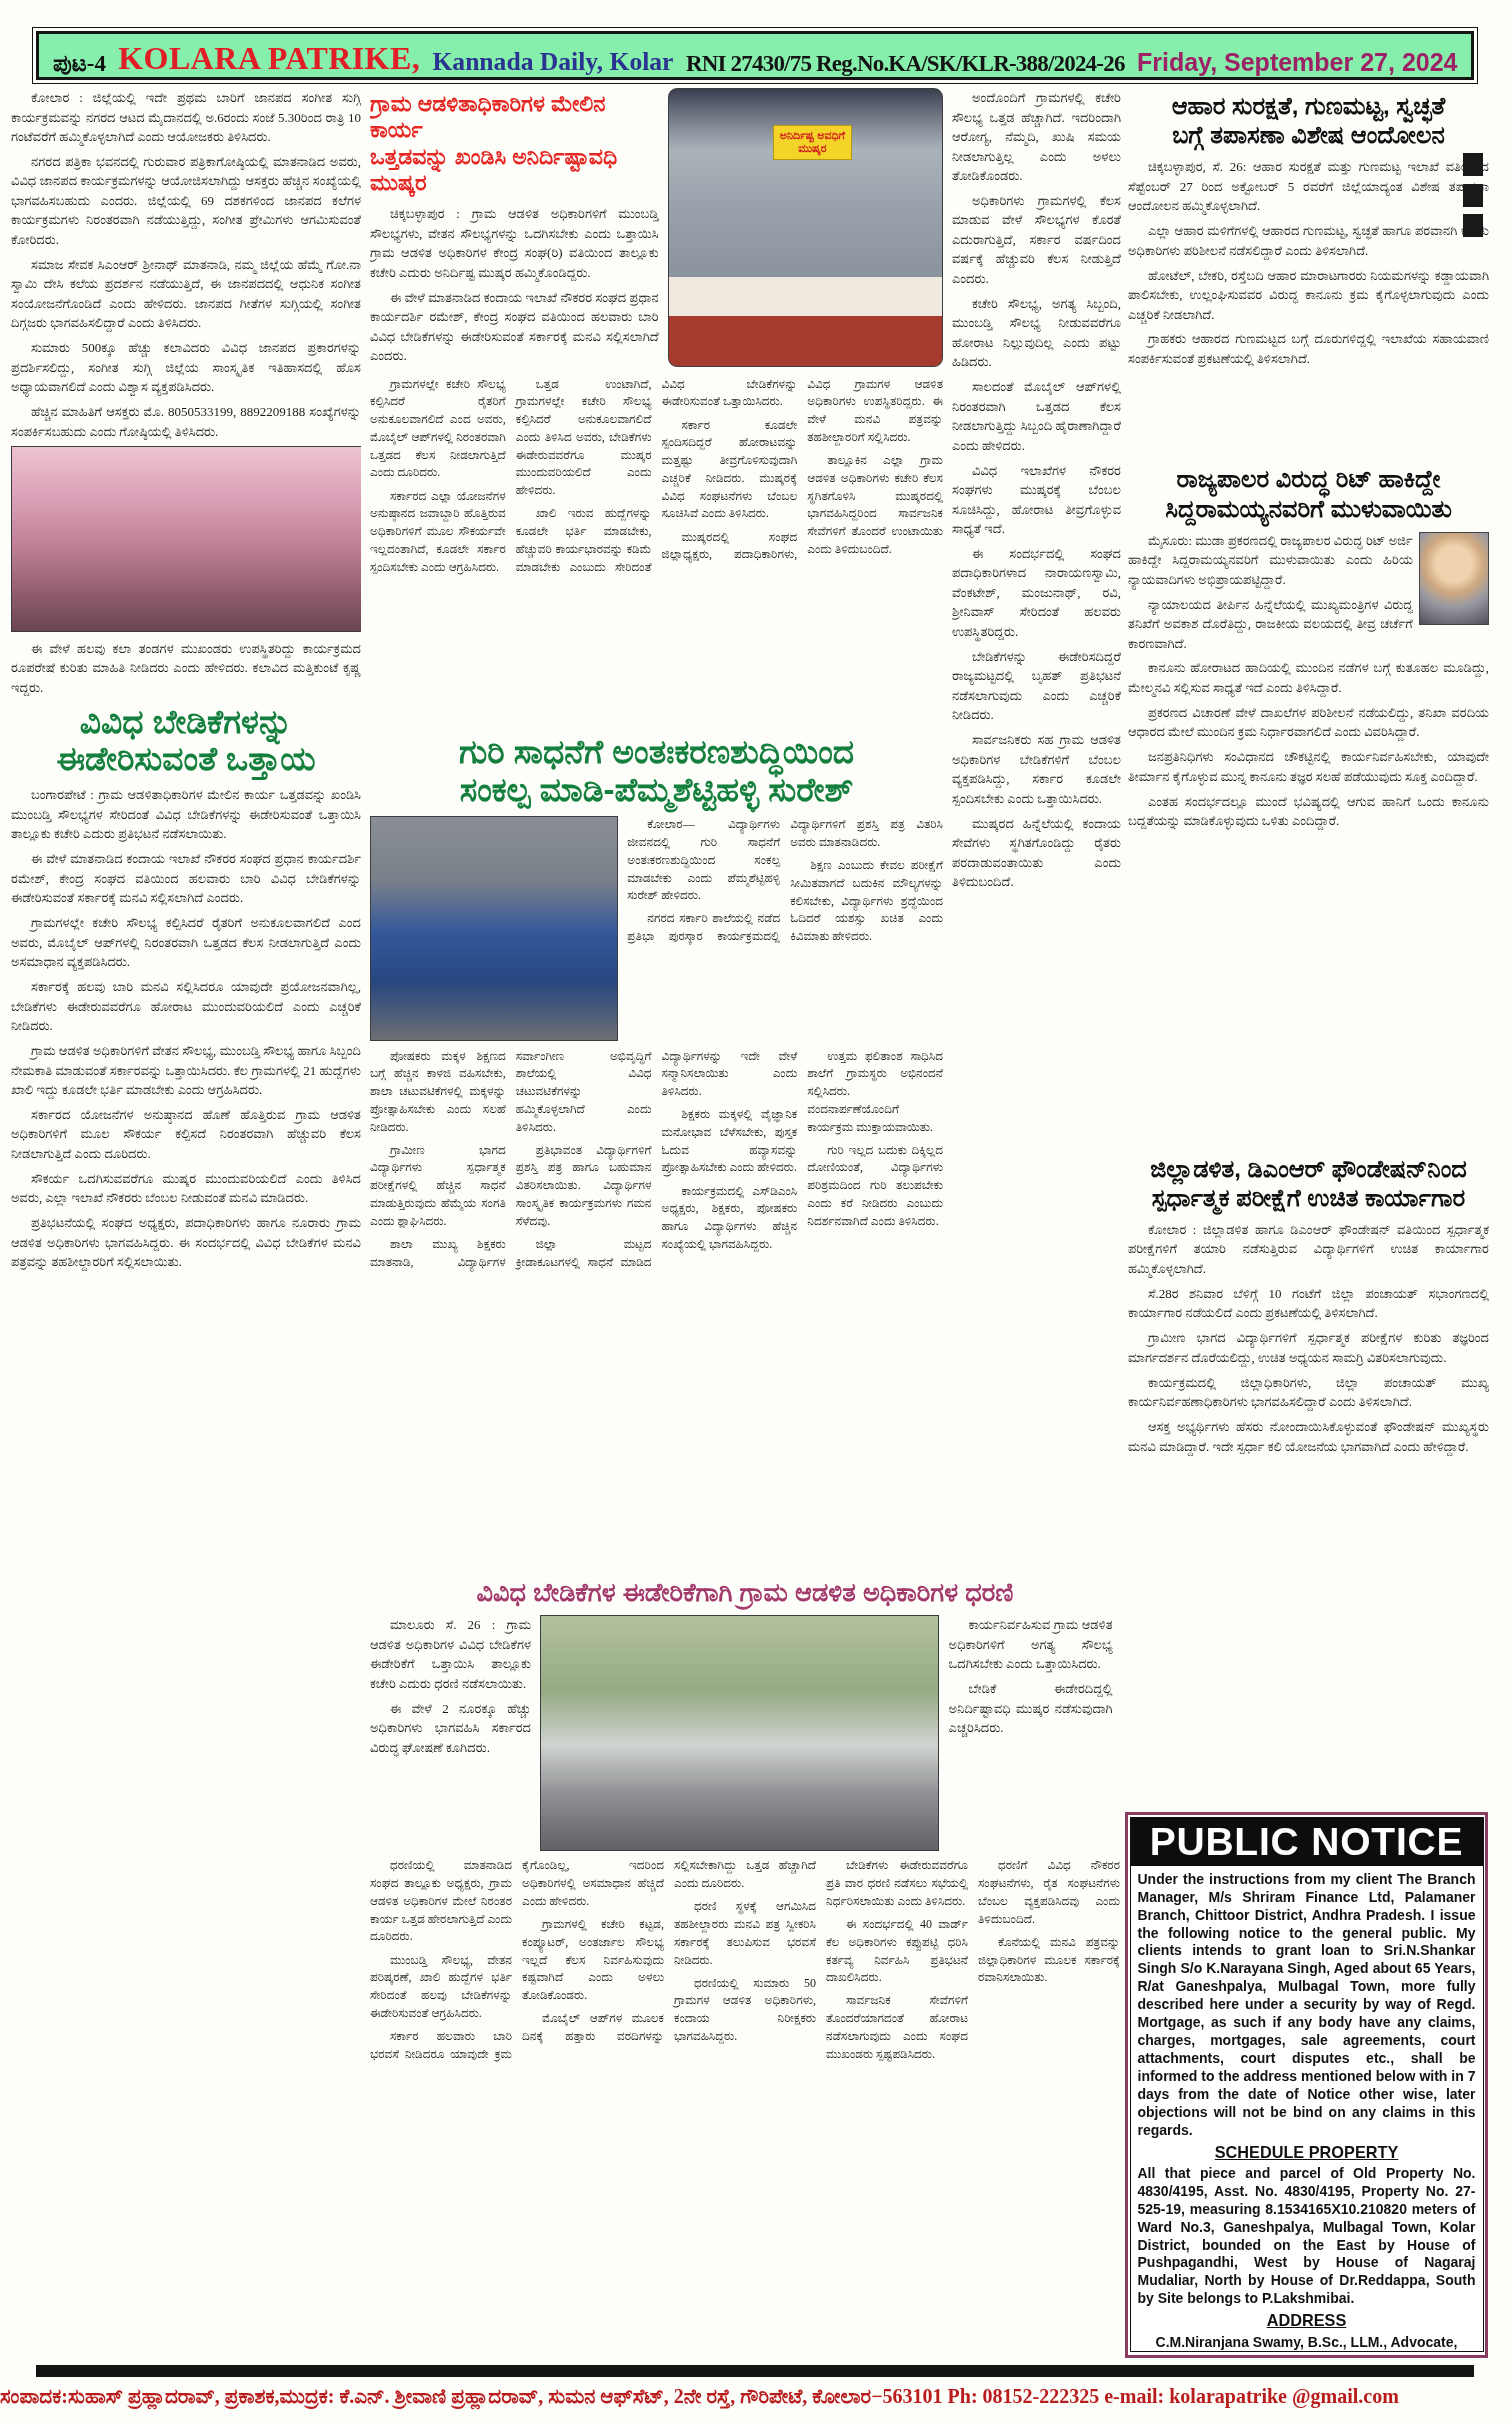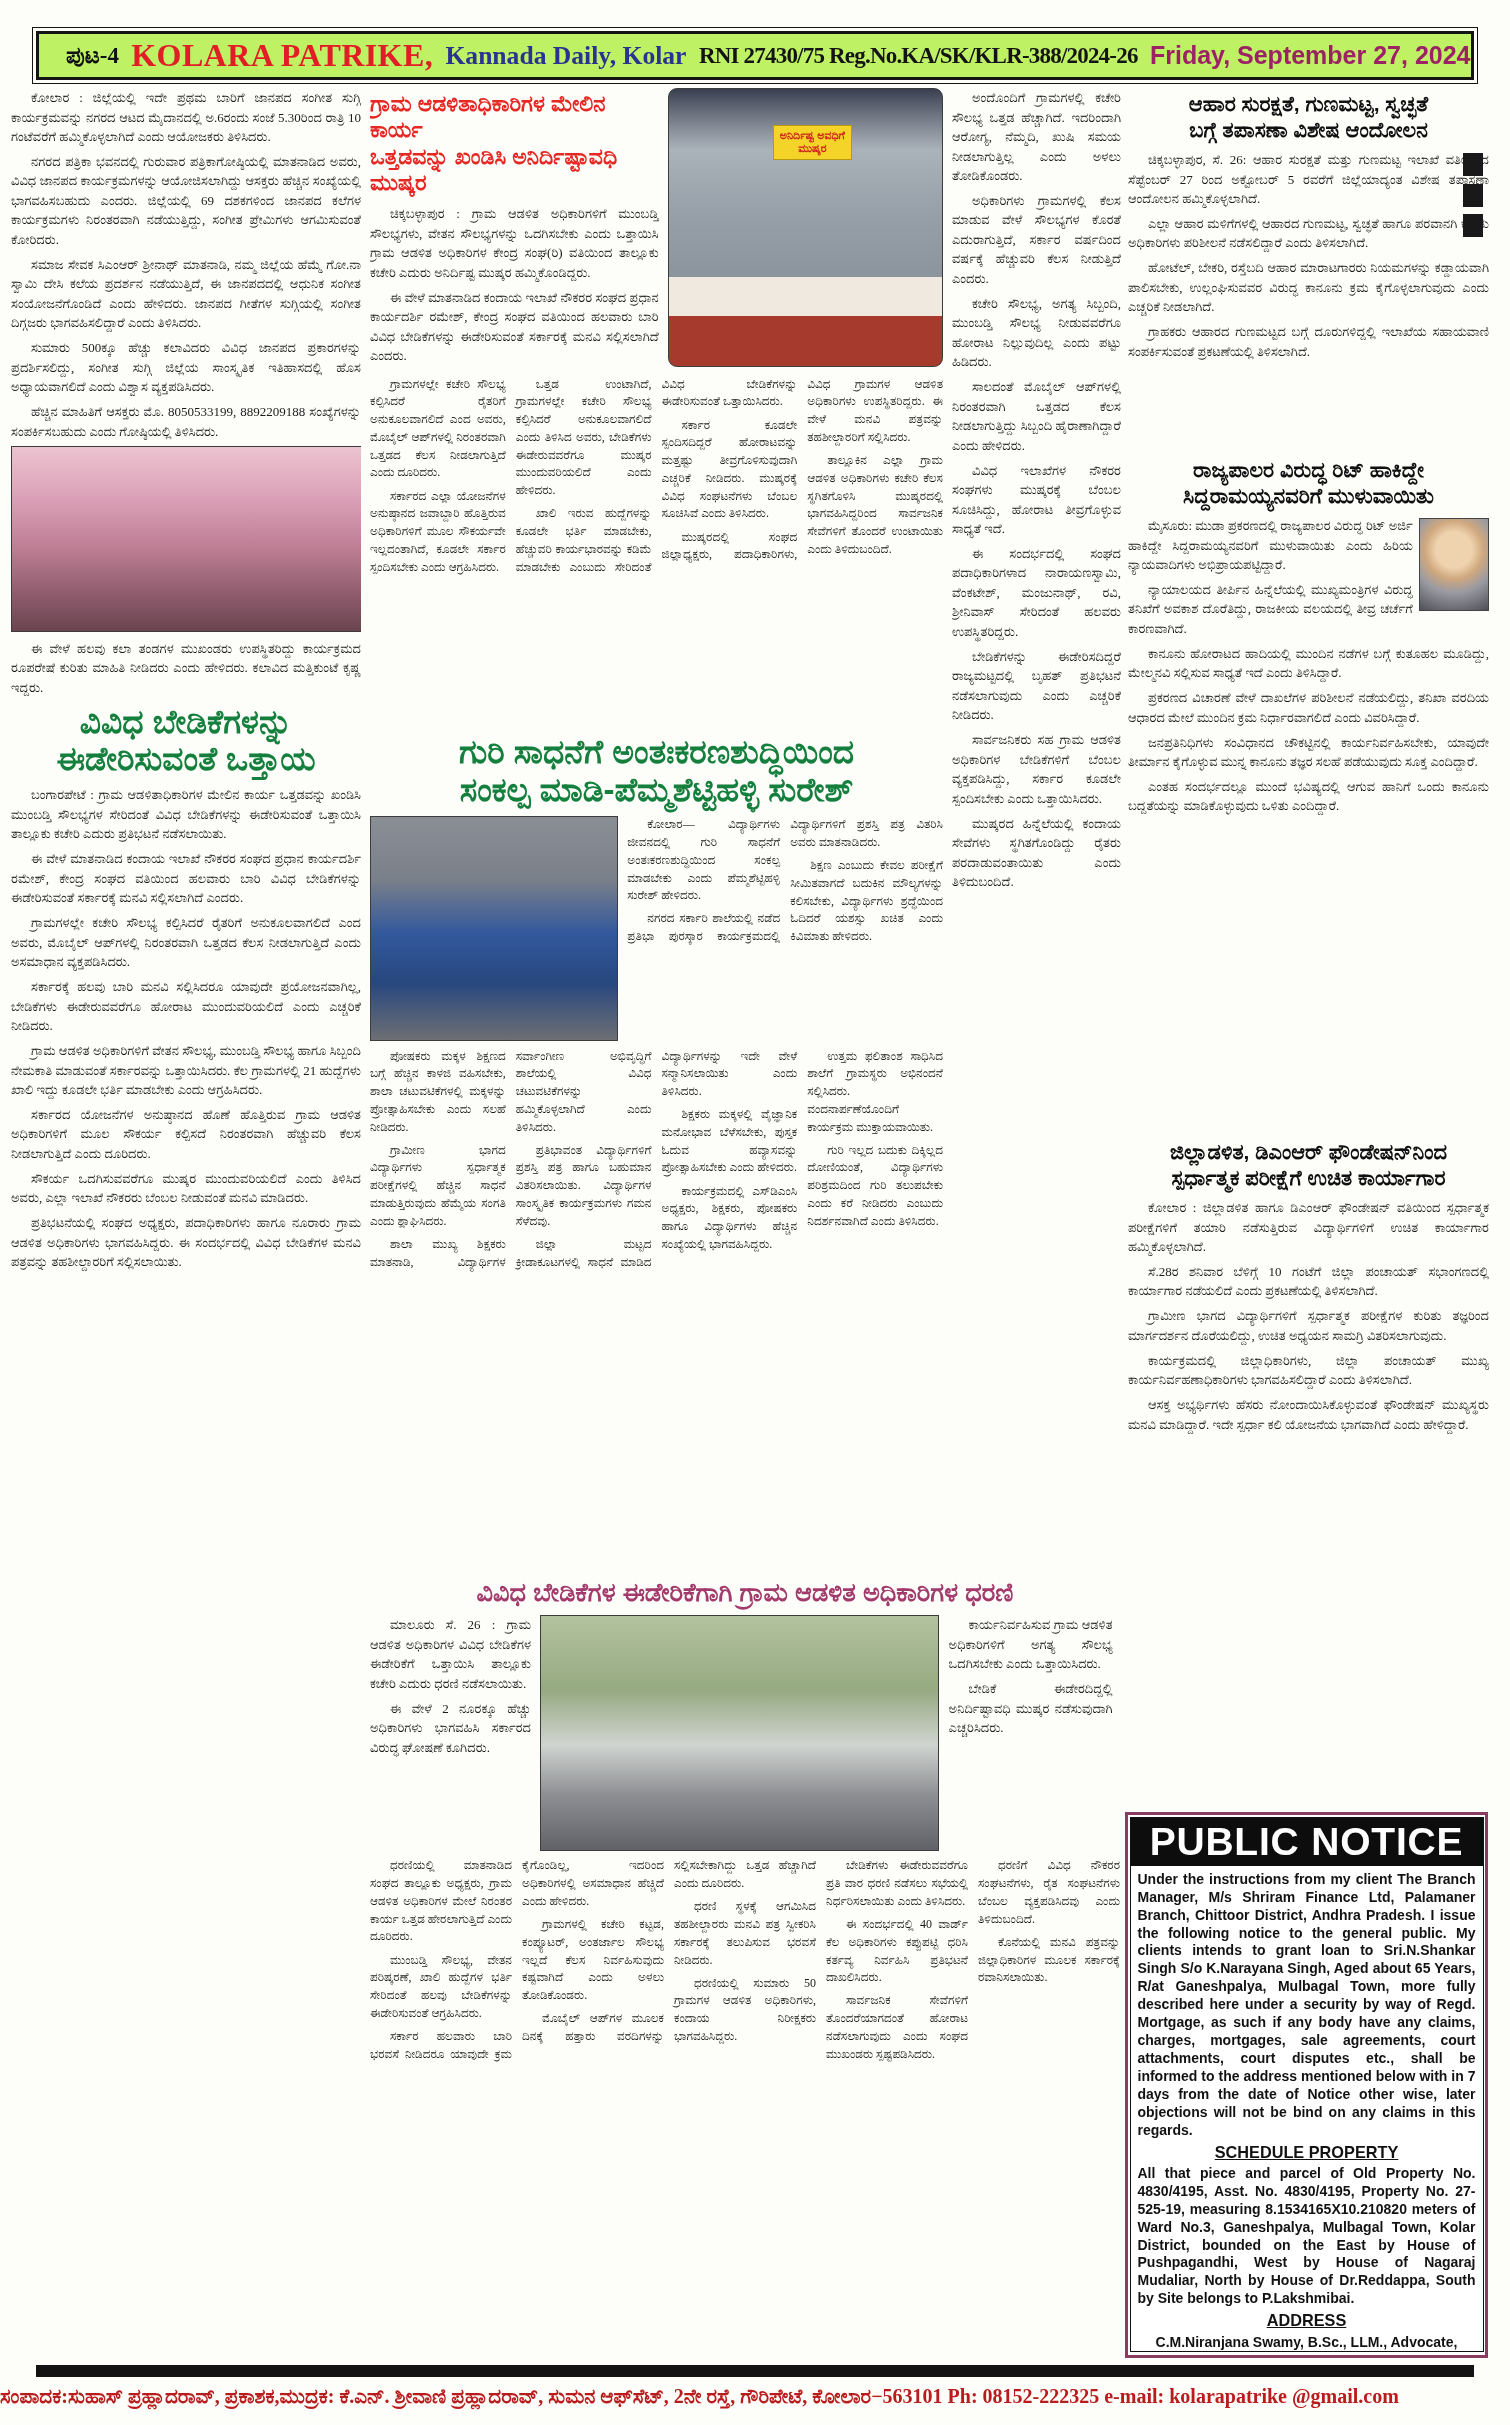--- a/index.html
+++ b/index.html
@@ -1,39 +1,39 @@
 <!DOCTYPE html>
 <html style="font-size:12.4px"><head>
 <meta charset="utf-8">
 <style>
   html,body{margin:0;padding:0;background:#e9e8e3;}
   .page{position:relative;width:1510px;height:2426px;background:#fdfdfa;color:#1b1b1b;
         font-family:"Liberation Serif",serif;overflow:hidden;}
   
-  .masthead{position:absolute;left:36px;top:31px;right:36px;height:43px;background:#bef264;
+  .masthead{position:absolute;left:36px;top:31px;right:36px;height:43px;background:#86efac;
     border:3.1px solid #141414;outline:1.5px solid #141414;outline-offset:3.1px;
-    display:flex;align-items:center;gap:12.4px;padding:0 27px;white-space:nowrap;}
+    display:flex;align-items:flex-end;gap:12.4px;padding:0 14px;white-space:nowrap;}
   .page-label{font:bold 23px "Liberation Serif",serif;color:#111;}
   .m-title{font:bold 32px "Liberation Serif",serif;color:#e11d26;letter-spacing:0.4px;}
   .m-sub{font:bold 25.6px "Liberation Serif",serif;color:#2a3490;}
   .m-rni{font:bold 23px "Liberation Serif",serif;color:#141414;letter-spacing:-0.8px;}
   .m-date{font:bold 25px "Liberation Sans",sans-serif;color:#9c2265;margin-left:auto;}
   
   .col{position:absolute;overflow:hidden;}
   .col p{font-size:13px;line-height:1.5;text-align:justify;margin:0 0 5.4px;text-indent:20px;}
   .cols4{column-count:4;column-gap:10px;overflow:hidden;}
   .cols5{column-count:5;column-gap:10px;overflow:hidden;}
   .cols2{column-count:2;column-gap:10px;overflow:hidden;}
   .cols4 p,.cols5 p,.cols2 p{font-size:12px;line-height:1.48;}
   
   .hl{font-family:"Liberation Sans",sans-serif;font-weight:bold;text-align:center;margin:3.1px 0 7.7px;}
   .hl-pink{font-size:31px;line-height:1.12;color:#ee2a92;}
   .hl-red{font-size:22px;line-height:1.2;color:#e62722;text-align:left;}
   .hl-big{font-size:33px;line-height:1.14;color:#15803d;}
-  .hl-md{font-size:21px;line-height:1.22;color:#101010;}
+  .hl-md{font-size:24px;line-height:1.22;color:#101010;}
   .hl-maroon{font-size:25.6px;line-height:1.15;color:#a23a6b;white-space:nowrap;}
   
   .photo{position:relative;border:0.8px solid #3c3c3c;overflow:hidden;}
   .photo-protest{background:
      linear-gradient(180deg,rgba(35,40,58,.85),rgba(35,40,58,0) 22%),
      linear-gradient(180deg,transparent 68%,#efe9e0 68%,#efe9e0 82%,#a63a2c 82%),
      linear-gradient(180deg,#bcc4cb 0%,#97a0a8 45%,#7b848c 100%);}
   .photo-banner{position:absolute;left:38%;top:13%;width:26%;background:#f4d428;color:#cf1f1f;
      font:bold 11px/1.2 "Liberation Sans",sans-serif;text-align:center;padding:3.1px 3.1px;border:0.8px solid #b79a10;}
   .photo-children{background:

